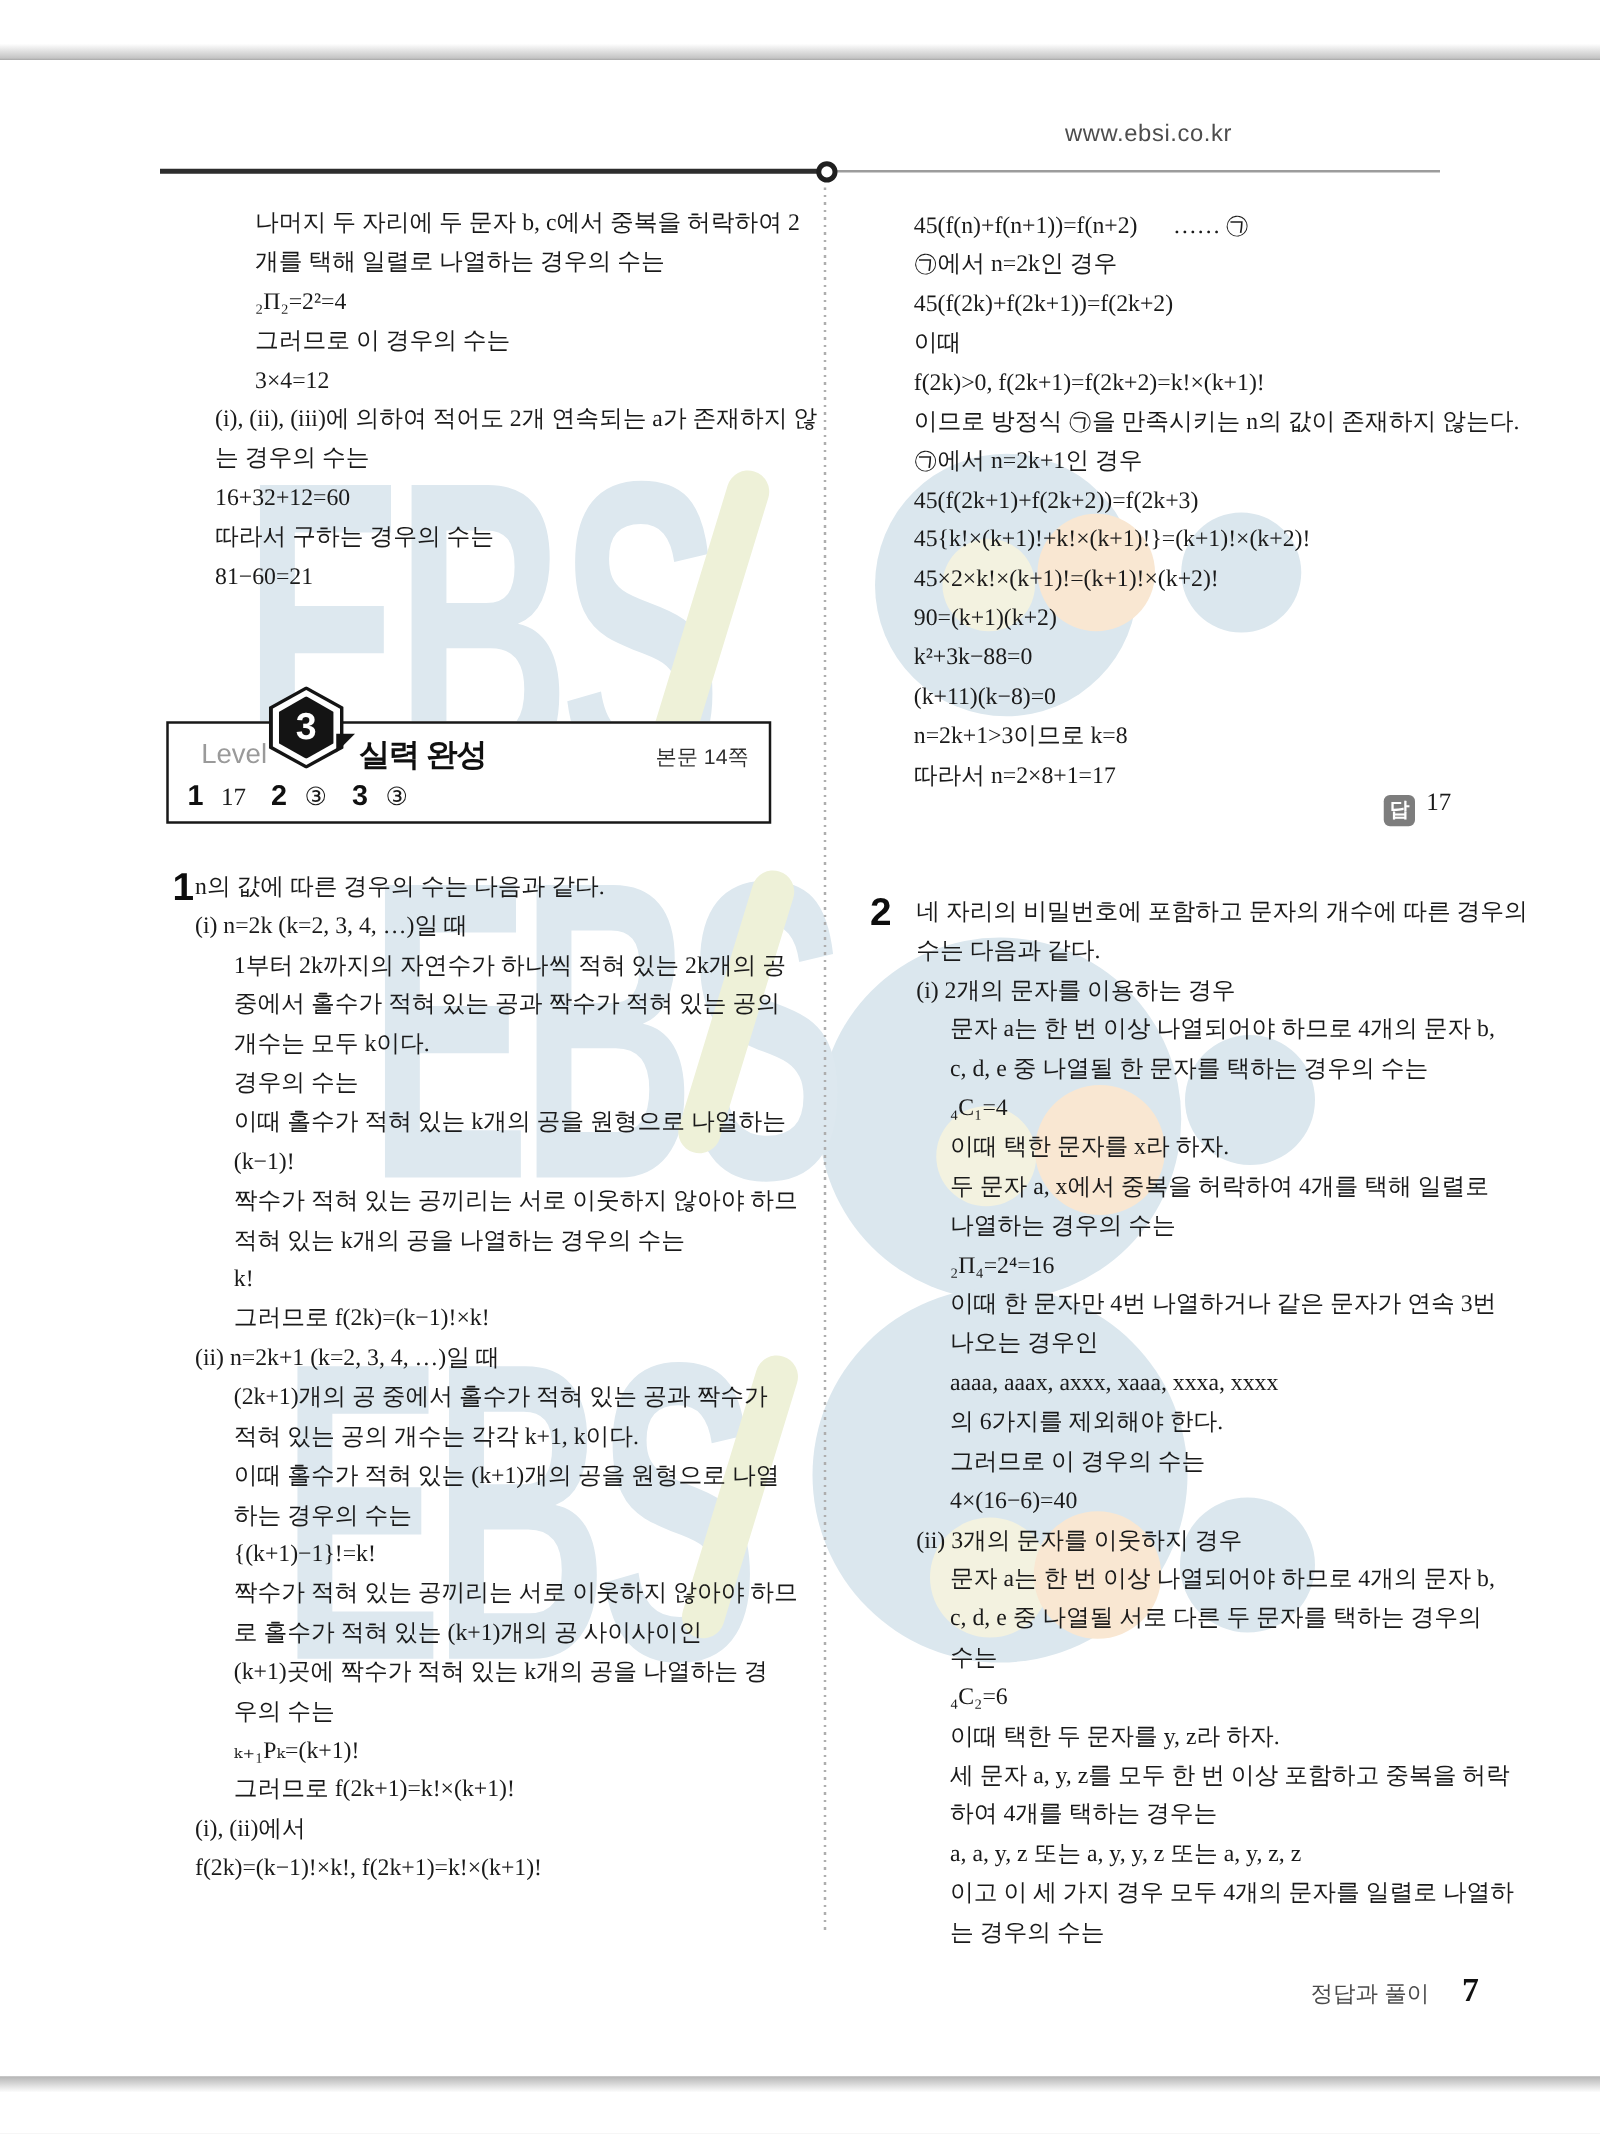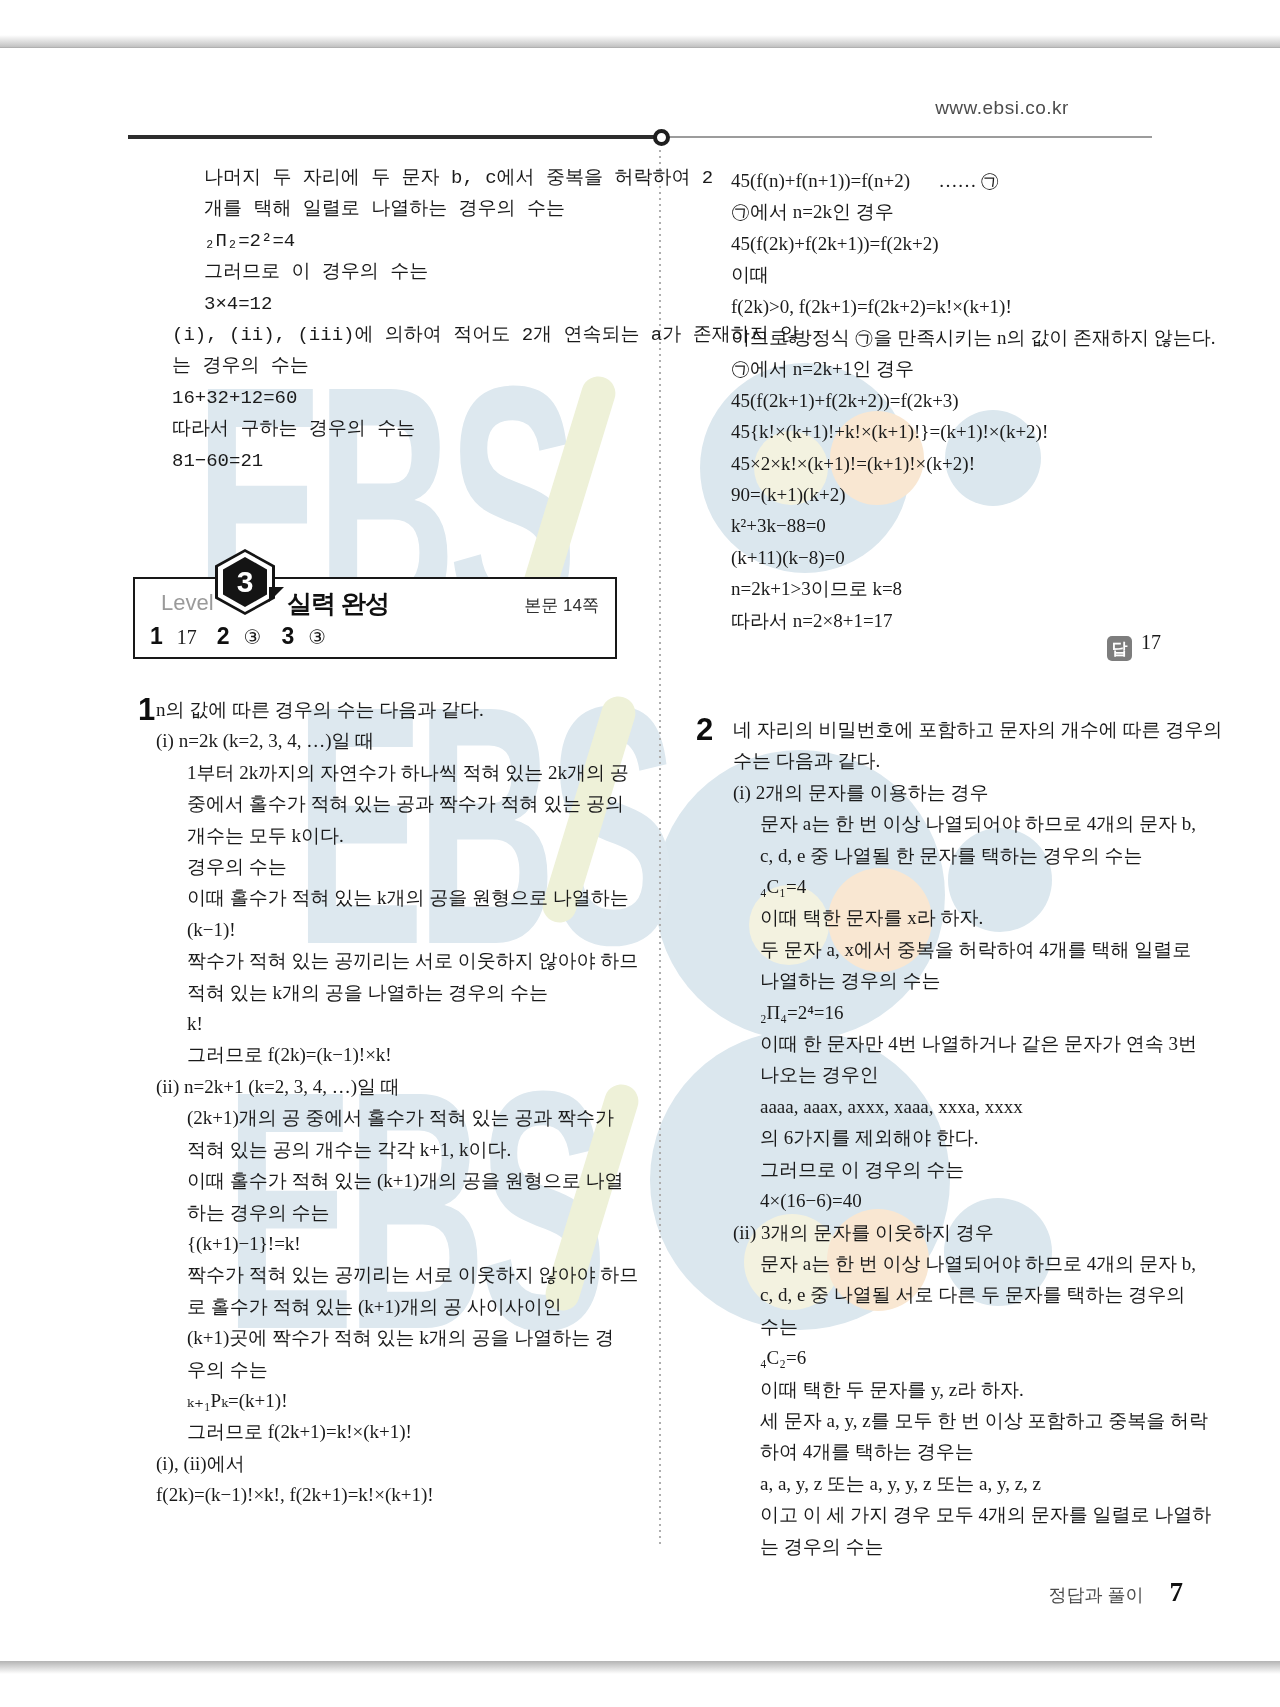--- a/index.html
+++ b/index.html
@@ -15,33 +15,33 @@
   .wmc.blue{background:#dbe7ee;}
   .wmc.cream{background:#f3f2e0;}
   .wmc.peach{background:#f9e7d2;}
   
   .wml{position:absolute;z-index:2;font-family:"Liberation Sans","DejaVu Sans",sans-serif;
        font-weight:bold;font-size:340px;line-height:1;letter-spacing:-14px;color:#dde8ef;
        transform:scaleX(.57);transform-origin:left top;}
   .wms{position:absolute;z-index:2;width:34px;height:235px;border-radius:18px;
        background:#eef1d8;transform:rotate(17deg);}
   
-  .site{position:absolute;left:852px;top:97px;width:300px;text-align:center;z-index:5;
+  .site{position:absolute;left:852px;top:97px;width:300px;text-align:left;z-index:5;
         font-family:"Liberation Sans","DejaVu Sans",sans-serif;font-size:19px;color:#4d4d4d;letter-spacing:.5px;}
   .rule-dark{position:absolute;left:128px;top:135px;width:527px;height:4px;background:#2d2d2d;z-index:5;}
   .rule-light{position:absolute;left:667px;top:136px;width:485px;height:2px;background:#9c9c9c;z-index:5;}
   .rule-ring{position:absolute;left:653px;top:129px;width:9px;height:9px;border:4px solid #1f1f1f;
              border-radius:50%;background:#fff;z-index:6;}
   
   .divider{position:absolute;left:659px;top:150px;width:2px;height:1395px;z-index:3;
     background:repeating-linear-gradient(180deg,#aeaeae 0 2px,rgba(0,0,0,0) 2px 6px);}
   
   .tblock{position:absolute;z-index:5;}
   .ln{font-size:19px;line-height:31.4px;white-space:nowrap;color:#1a1a1a;}
-  .col1-top{left:172px;top:163px;width:446px;font-family:Liberation Mono, monospace;}
+  .col1-top{left:172px;top:163px;width:446px;}
   .col1-top .in1{padding-left:32px;}
   .col2-cont{left:731px;top:165px;width:430px;}
   
   .level-box{position:absolute;left:133px;top:577px;width:480px;height:78px;border:2.5px solid #181818;
              background:#fff;z-index:6;}
   .hexwrap{position:absolute;left:80px;top:-30px;width:60px;height:66px;}
   .hex{position:absolute;clip-path:polygon(50% 0,100% 25%,100% 75%,50% 100%,0 75%,0 25%);}
   .hex.hb{left:0;top:0;right:0;bottom:0;background:#141414;}
   .hex.hw{left:3px;top:3px;right:3px;bottom:3px;background:#ffffff;}
   .hex.hc{left:8px;top:8px;right:8px;bottom:8px;background:#141414;display:flex;align-items:center;

